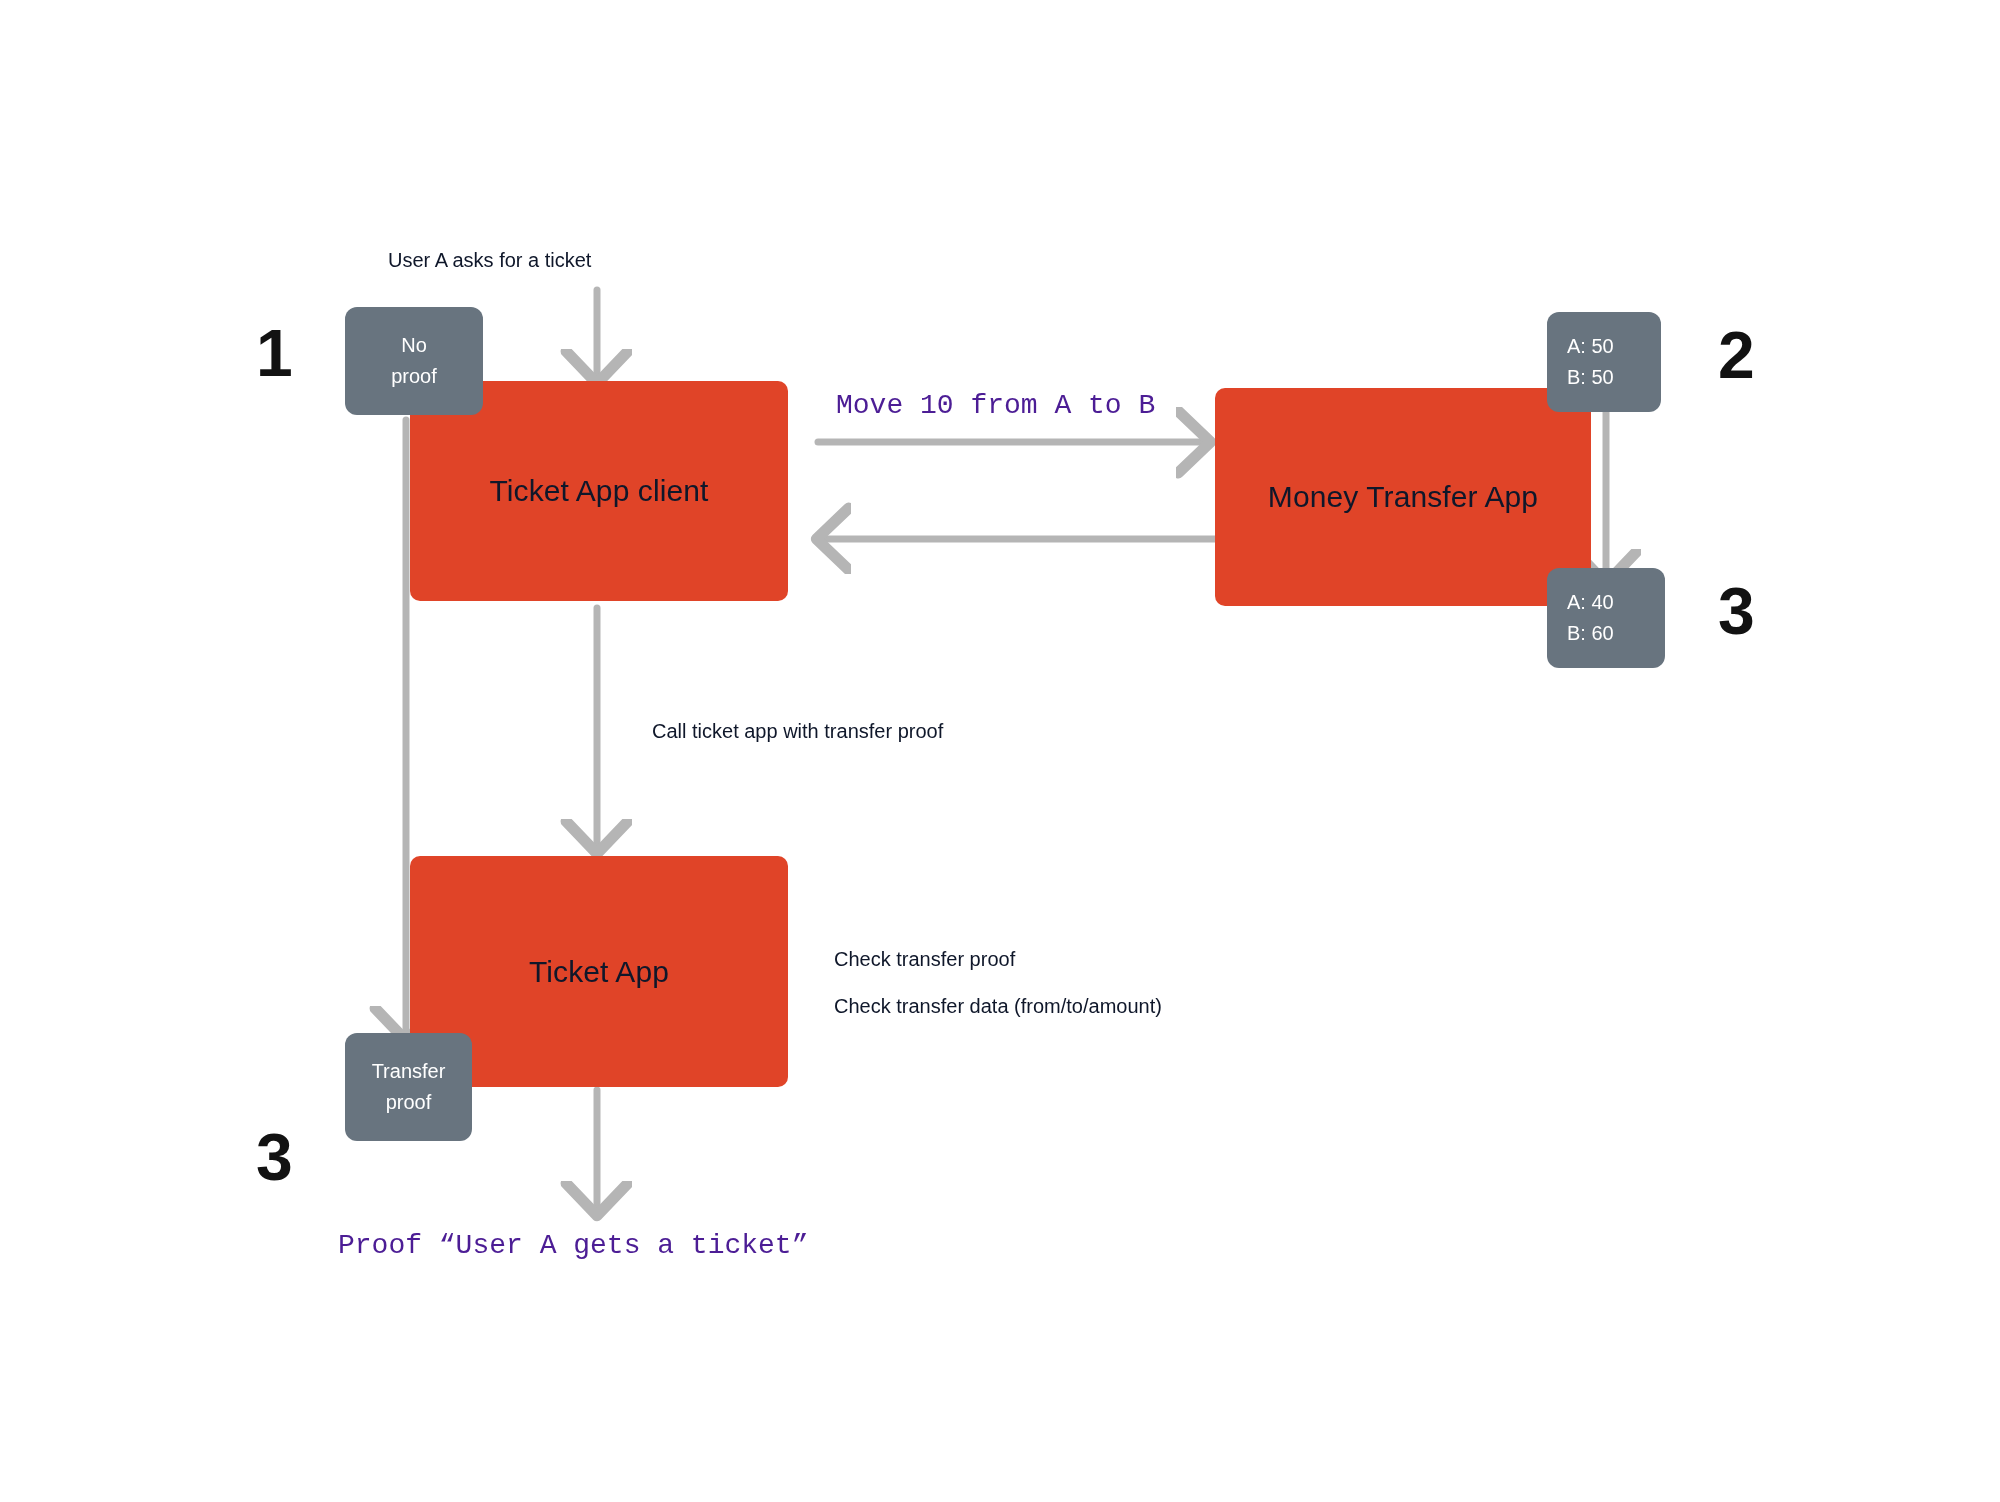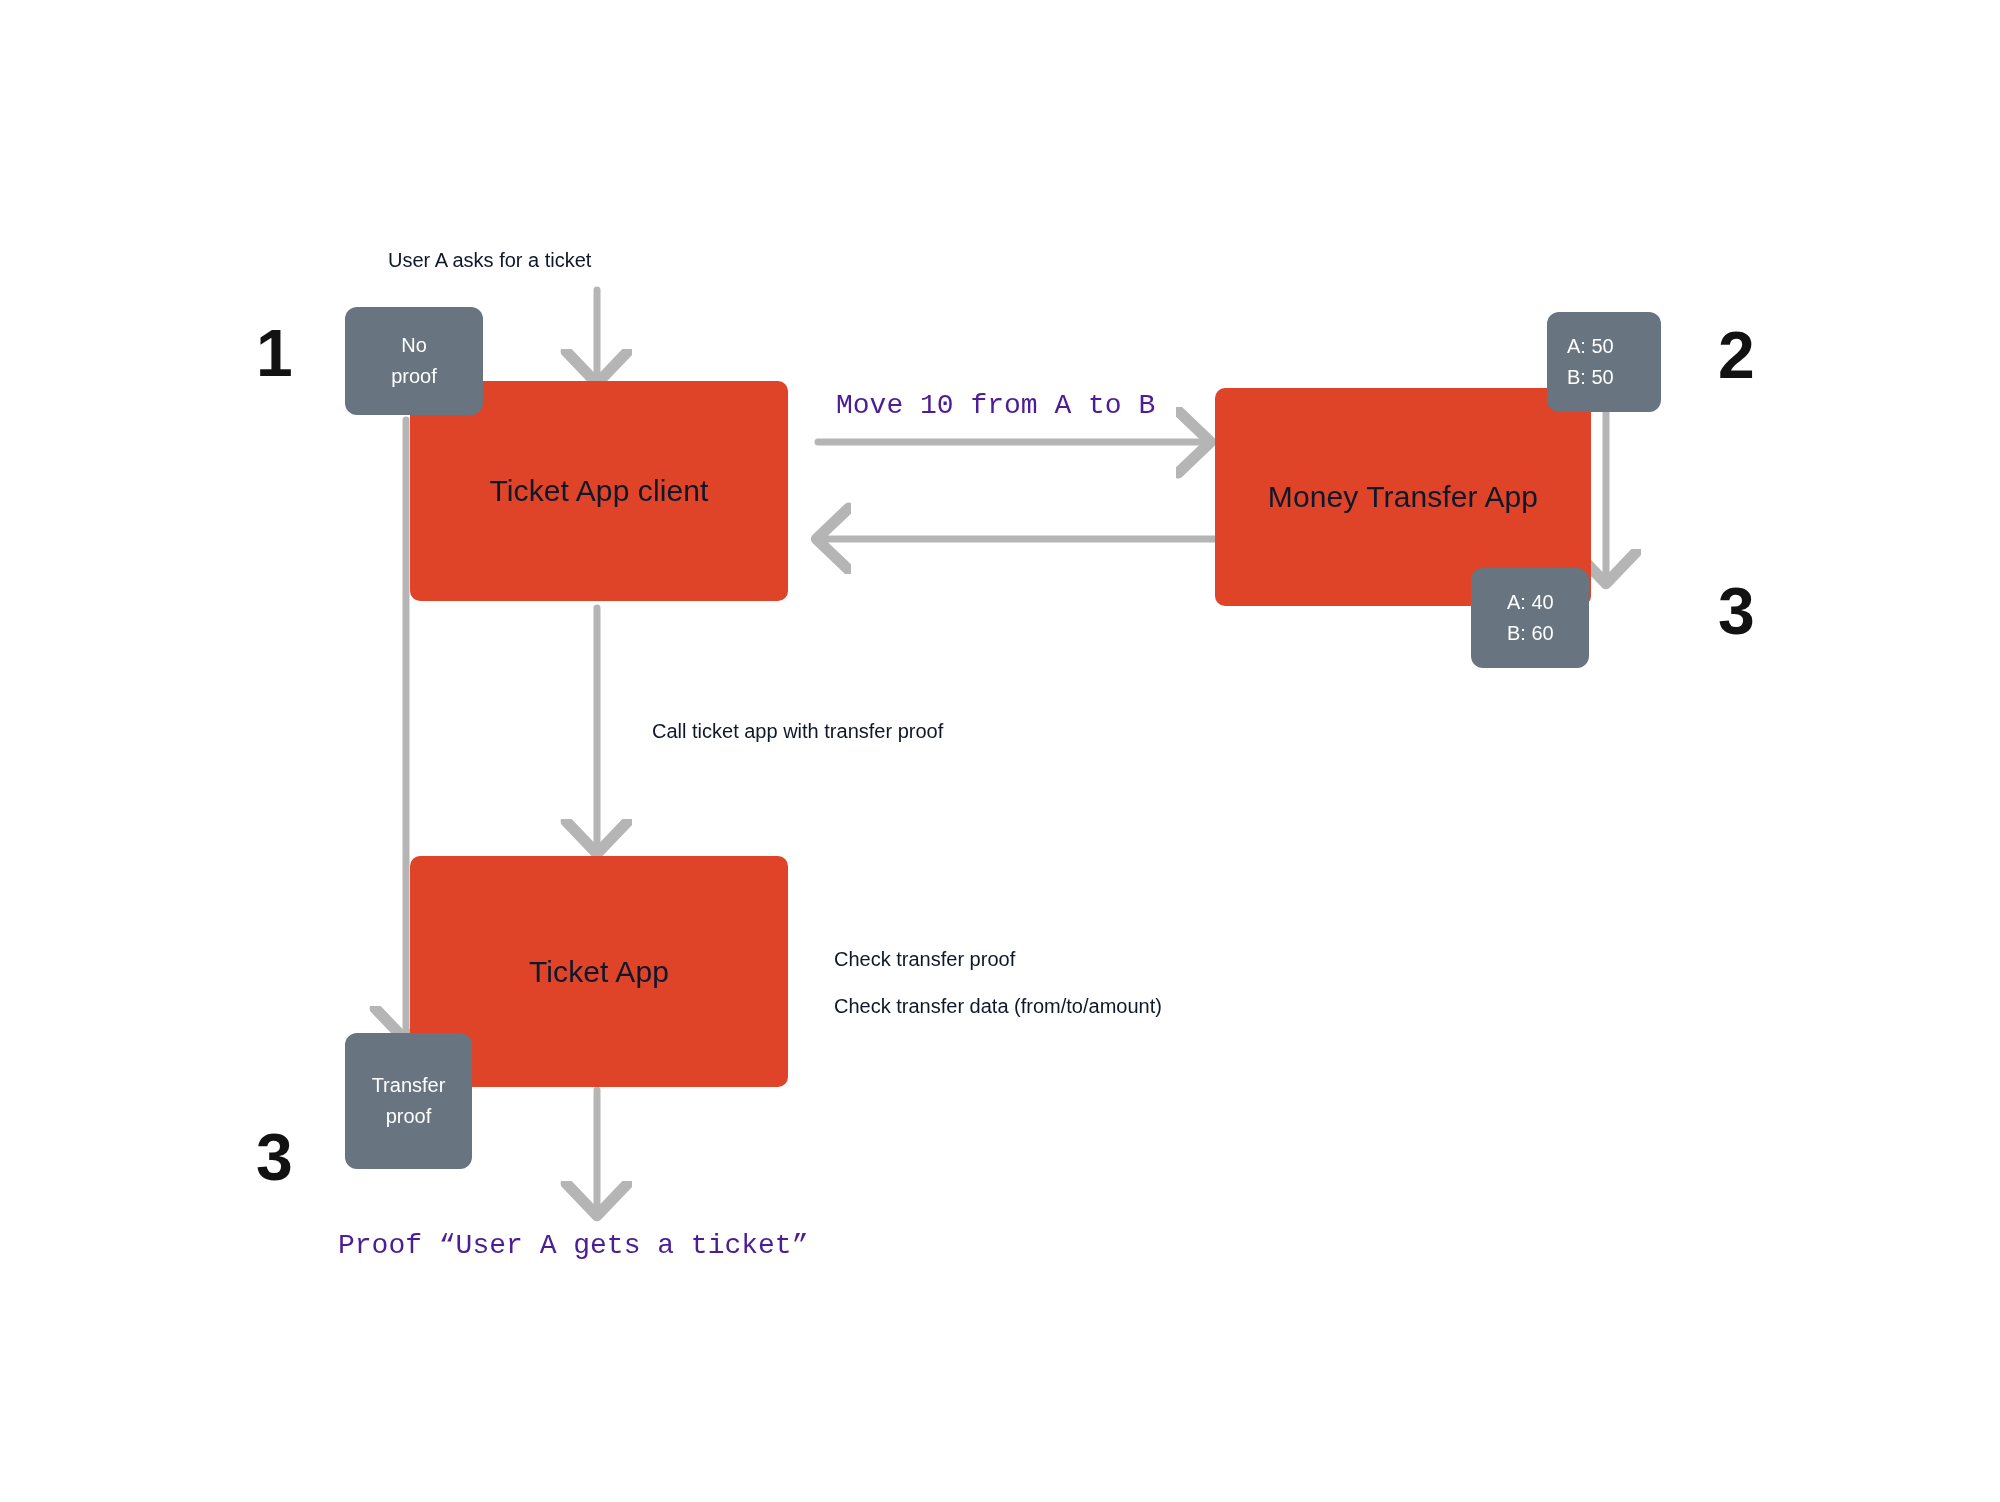--- a/index.html
+++ b/index.html
@@ -135,31 +135,31 @@
 
   <div class="app-box" style="left:1215px; top:388px; width:376px; height:218px;">
     <span>Money Transfer App</span>
   </div>
 
   <div class="chip" style="left:345px; top:307px; width:138px; height:108px;">
     <span>No</span>
     <span>proof</span>
   </div>
 
-  <div class="chip" style="left:345px; top:1033px; width:127px; height:136px;">
+  <div class="chip" style="left:345px; top:1033px; width:127px; height:108px;">
     <span>Transfer</span>
     <span>proof</span>
   </div>
 
   <div class="chip" style="left:1547px; top:312px; width:114px; height:100px; align-items:flex-start; padding-left:20px; box-sizing:border-box;">
     <span>A: 50</span>
     <span>B: 50</span>
   </div>
 
-  <div class="chip" style="left:1471px; top:568px; width:118px; height:100px; align-items:flex-start; padding-left:36px; box-sizing:border-box;">
+  <div class="chip" style="left:1547px; top:568px; width:118px; height:100px; align-items:flex-start; padding-left:20px; box-sizing:border-box;">
     <span>A: 40</span>
     <span>B: 60</span>
   </div>
 
   <div class="step-num" style="left:256px; top:320px;">1</div>
 
   <div class="step-num" style="left:1718px; top:322px;">2</div>
 
   <div class="step-num" style="left:1718px; top:578px;">3</div>
 

